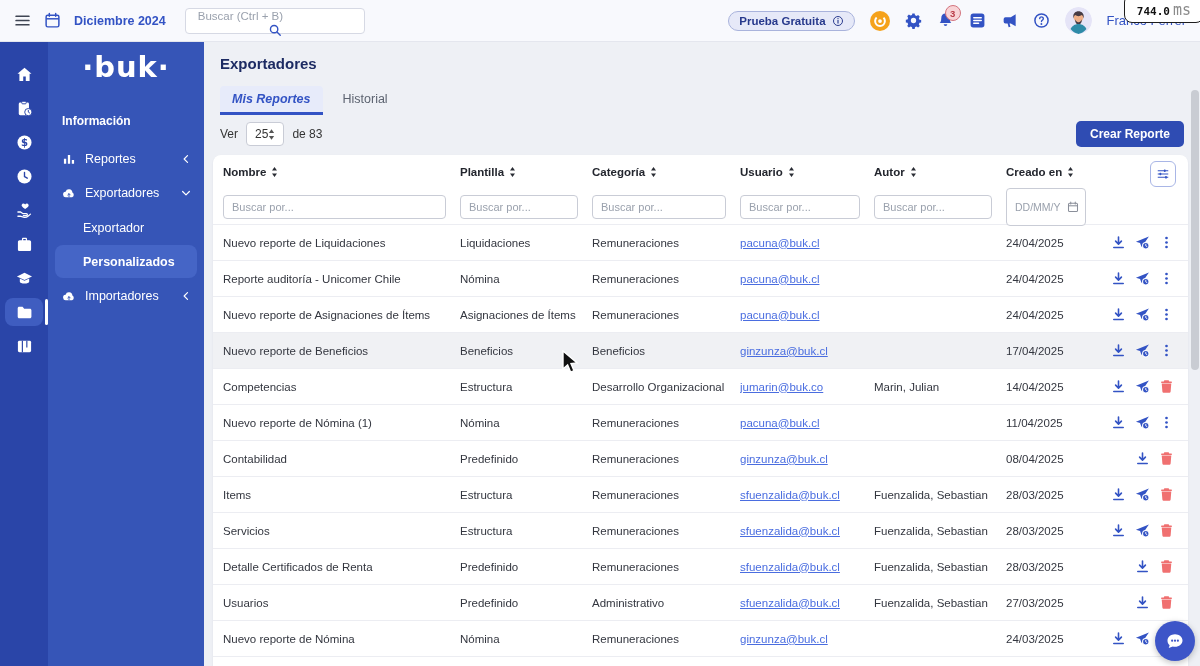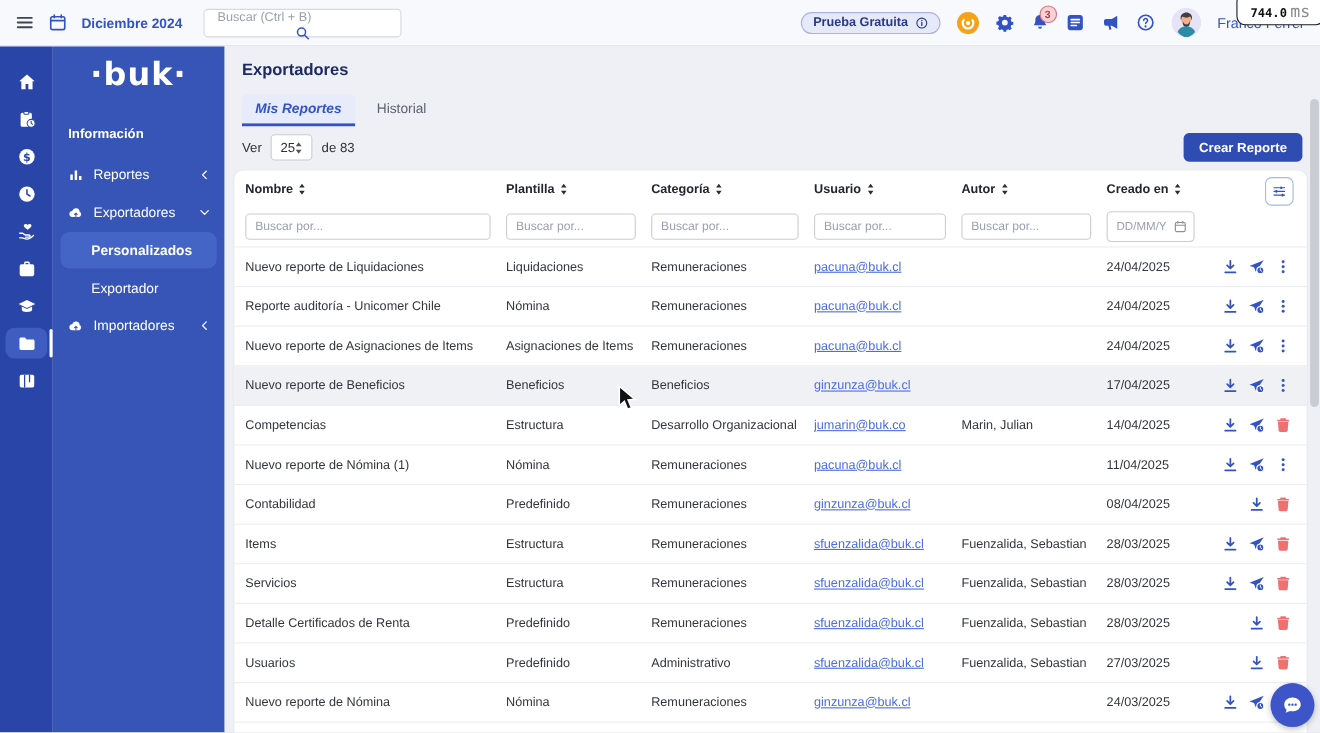--- a/index.html
+++ b/index.html
@@ -75,21 +75,21 @@
           border-radius:6px;display:flex;align-items:center;justify-content:center;cursor:pointer;padding:0;}
   .grid{display:grid;grid-template-columns:237px 132px 148px 134px 132px 96px 1fr;align-items:center;
         padding-left:10px;box-sizing:border-box;}
   .thead{height:33px;}
   .th{display:flex;gap:5px;align-items:center;font-size:11.5px;font-weight:bold;color:#23262e;cursor:pointer;}
   .th .sort{width:7px;height:10px;color:#2a2d35;}
   .tfilter{height:36px;}
   .flt{height:24px;border:1px solid #c9ccd6;border-radius:4px;font-size:11px;color:#555;padding:0 8px;
        width:calc(100% - 14px);box-sizing:border-box;font-family:"Liberation Sans",sans-serif;outline:none;}
   .flt::placeholder,.flt-date input::placeholder{color:#9aa1ad;}
-  .flt-date{display:flex;align-items:center;gap:4px;border:1px solid #c9ccd6;border-radius:4px;height:28px;width:80px;
+  .flt-date{display:flex;align-items:center;gap:4px;border:1px solid #c9ccd6;border-radius:4px;height:38px;width:80px;
             padding:0 6px;box-sizing:border-box;background:#fff;}
   .flt-date input{border:none;outline:none;flex:1;min-width:0;font-size:10.5px;color:#555;
                   font-family:"Liberation Sans",sans-serif;}
   .tbody{border-top:1px solid #ecedf2;}
   .tr{height:36px;border-bottom:1px solid #ecedf2;font-size:11.5px;color:#33363f;}
   .tr.hover{background:#f0f1f4;}
   .cell{overflow:hidden;white-space:nowrap;text-overflow:ellipsis;padding-right:8px;}
   .cell.link{color:#4a6de0;cursor:pointer;text-decoration:underline;}
   .actions{display:flex;justify-content:flex-end;align-items:center;gap:9px;padding-right:14px;}
   .act{width:15px;height:15px;color:#3353c4;display:inline-flex;cursor:pointer;}
@@ -313,25 +313,25 @@
               <path d="M8 12.4V8.8M6.6 10.2L8 8.8l1.4 1.4" stroke="#3655B7" stroke-width="1.1" fill="none" stroke-linecap="round" stroke-linejoin="round"></path>
             </svg>
           </span>
           <span>Exportadores</span>
           <span class="ic chev">
             <svg viewBox="0 0 16 16">
               <path d="M3.5 6L8 10.5 12.5 6" fill="none" stroke="currentColor" stroke-width="1.6" stroke-linecap="round" stroke-linejoin="round"></path>
             </svg>
           </span>
         </div>
+        <div class="nav-sub">
+          <span>Exportador</span>
+        </div>
         <div class="nav-sub active">
           <span>Personalizados</span>
-        </div>
-        <div class="nav-sub">
-          <span>Exportador</span>
         </div>
         <div class="nav-item">
           <span class="ic ic14">
             <svg viewBox="0 0 16 16">
               <path fill="currentColor" d="M4.6 12.8a3.1 3.1 0 01-.5-6.2 4 4 0 017.8.9 2.9 2.9 0 01-.4 5.3z"></path>
               <path d="M8 12.4V8.8M6.6 10.2L8 8.8l1.4 1.4" stroke="#3655B7" stroke-width="1.1" fill="none" stroke-linecap="round" stroke-linejoin="round"></path>
             </svg>
           </span>
           <span>Importadores</span>
           <span class="ic chev">

